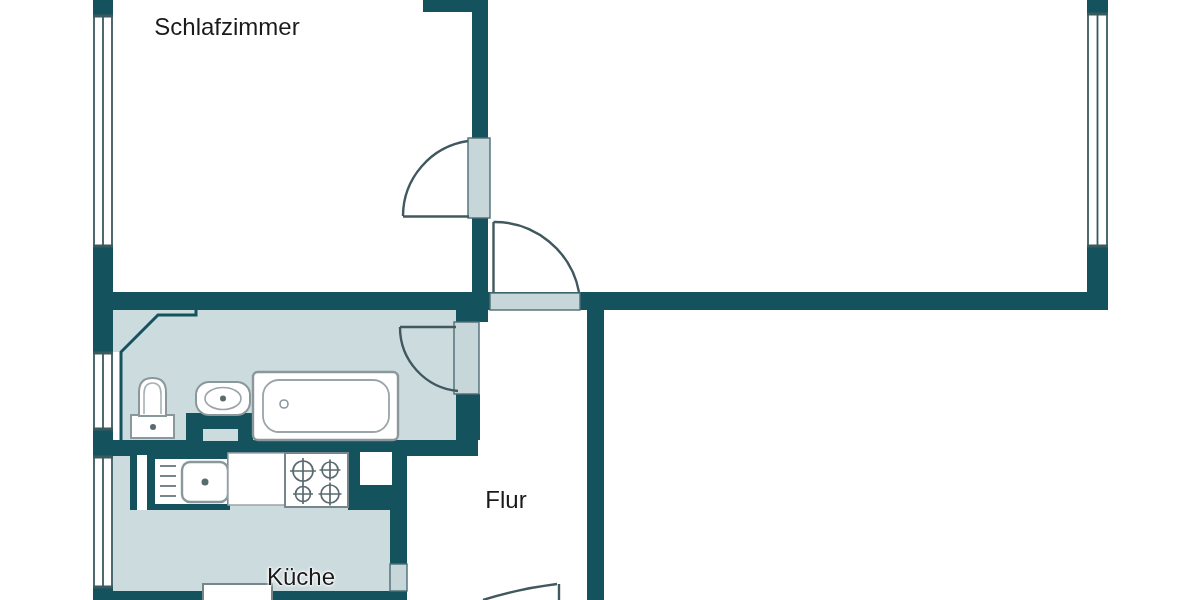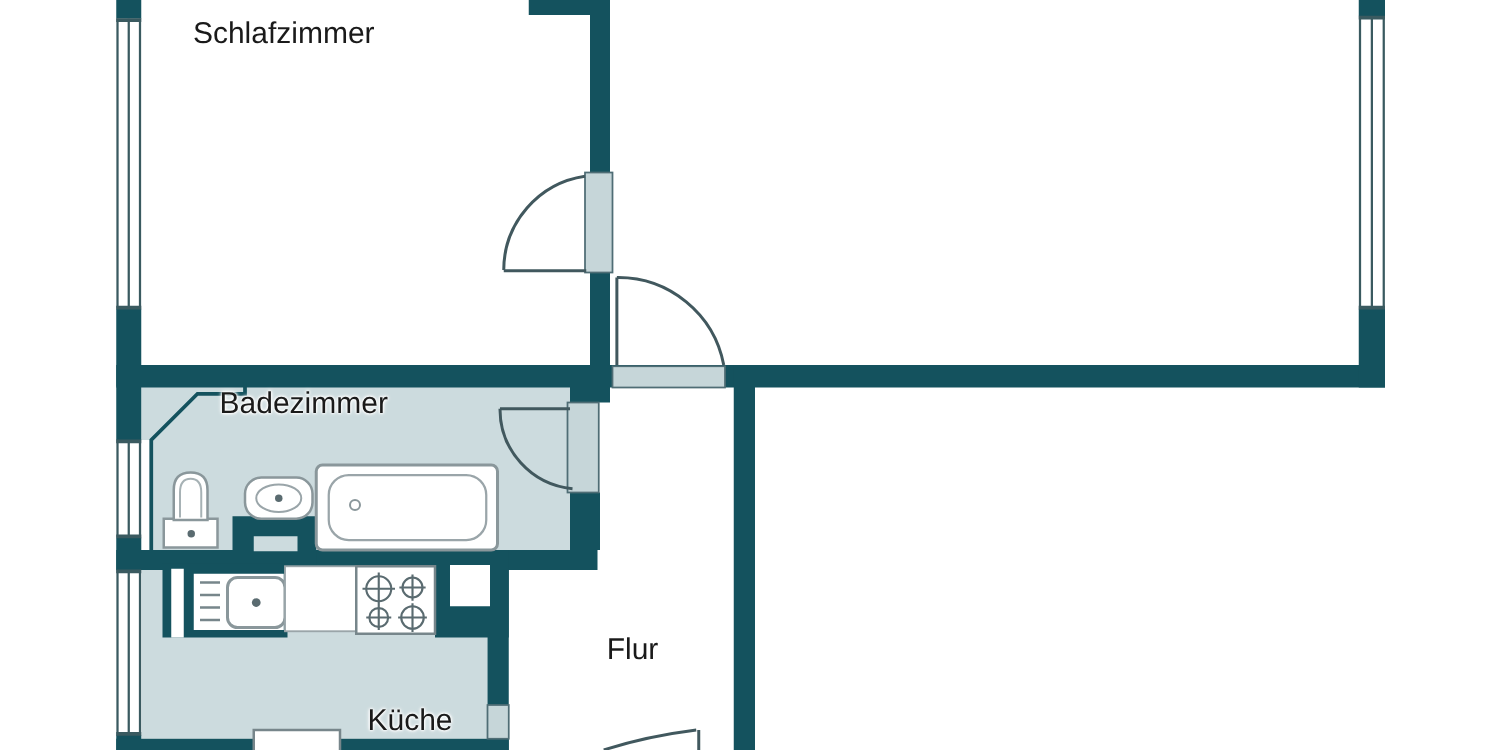--- a/index.html
+++ b/index.html
@@ -186,16 +186,15 @@
       </g>
     </g>
 
     <rect x="360" y="452" width="32" height="33" fill="#ffffff"></rect>
 
     <rect x="203" y="584" width="69" height="18" fill="#ffffff" stroke="#77868b" stroke-width="2"></rect>
   </g>
 </svg>
 
   <div class="room-label" style="left:227px;top:27px">Schlafzimmer</div>
-  <div class="room-label halo" style="left:243px;top:323px">Badezimmer</div>
-  <div class="room-label" style="left:506px;top:520px">Flur</div>
-  <div class="room-label halo" style="left:328px;top:577px">Küche</div>
+  <div class="room-label" style="left:506px;top:500px">Flur</div>
+  <div class="room-label halo" style="left:301px;top:577px">Küche</div>
 </div>
 
 </body></html>

